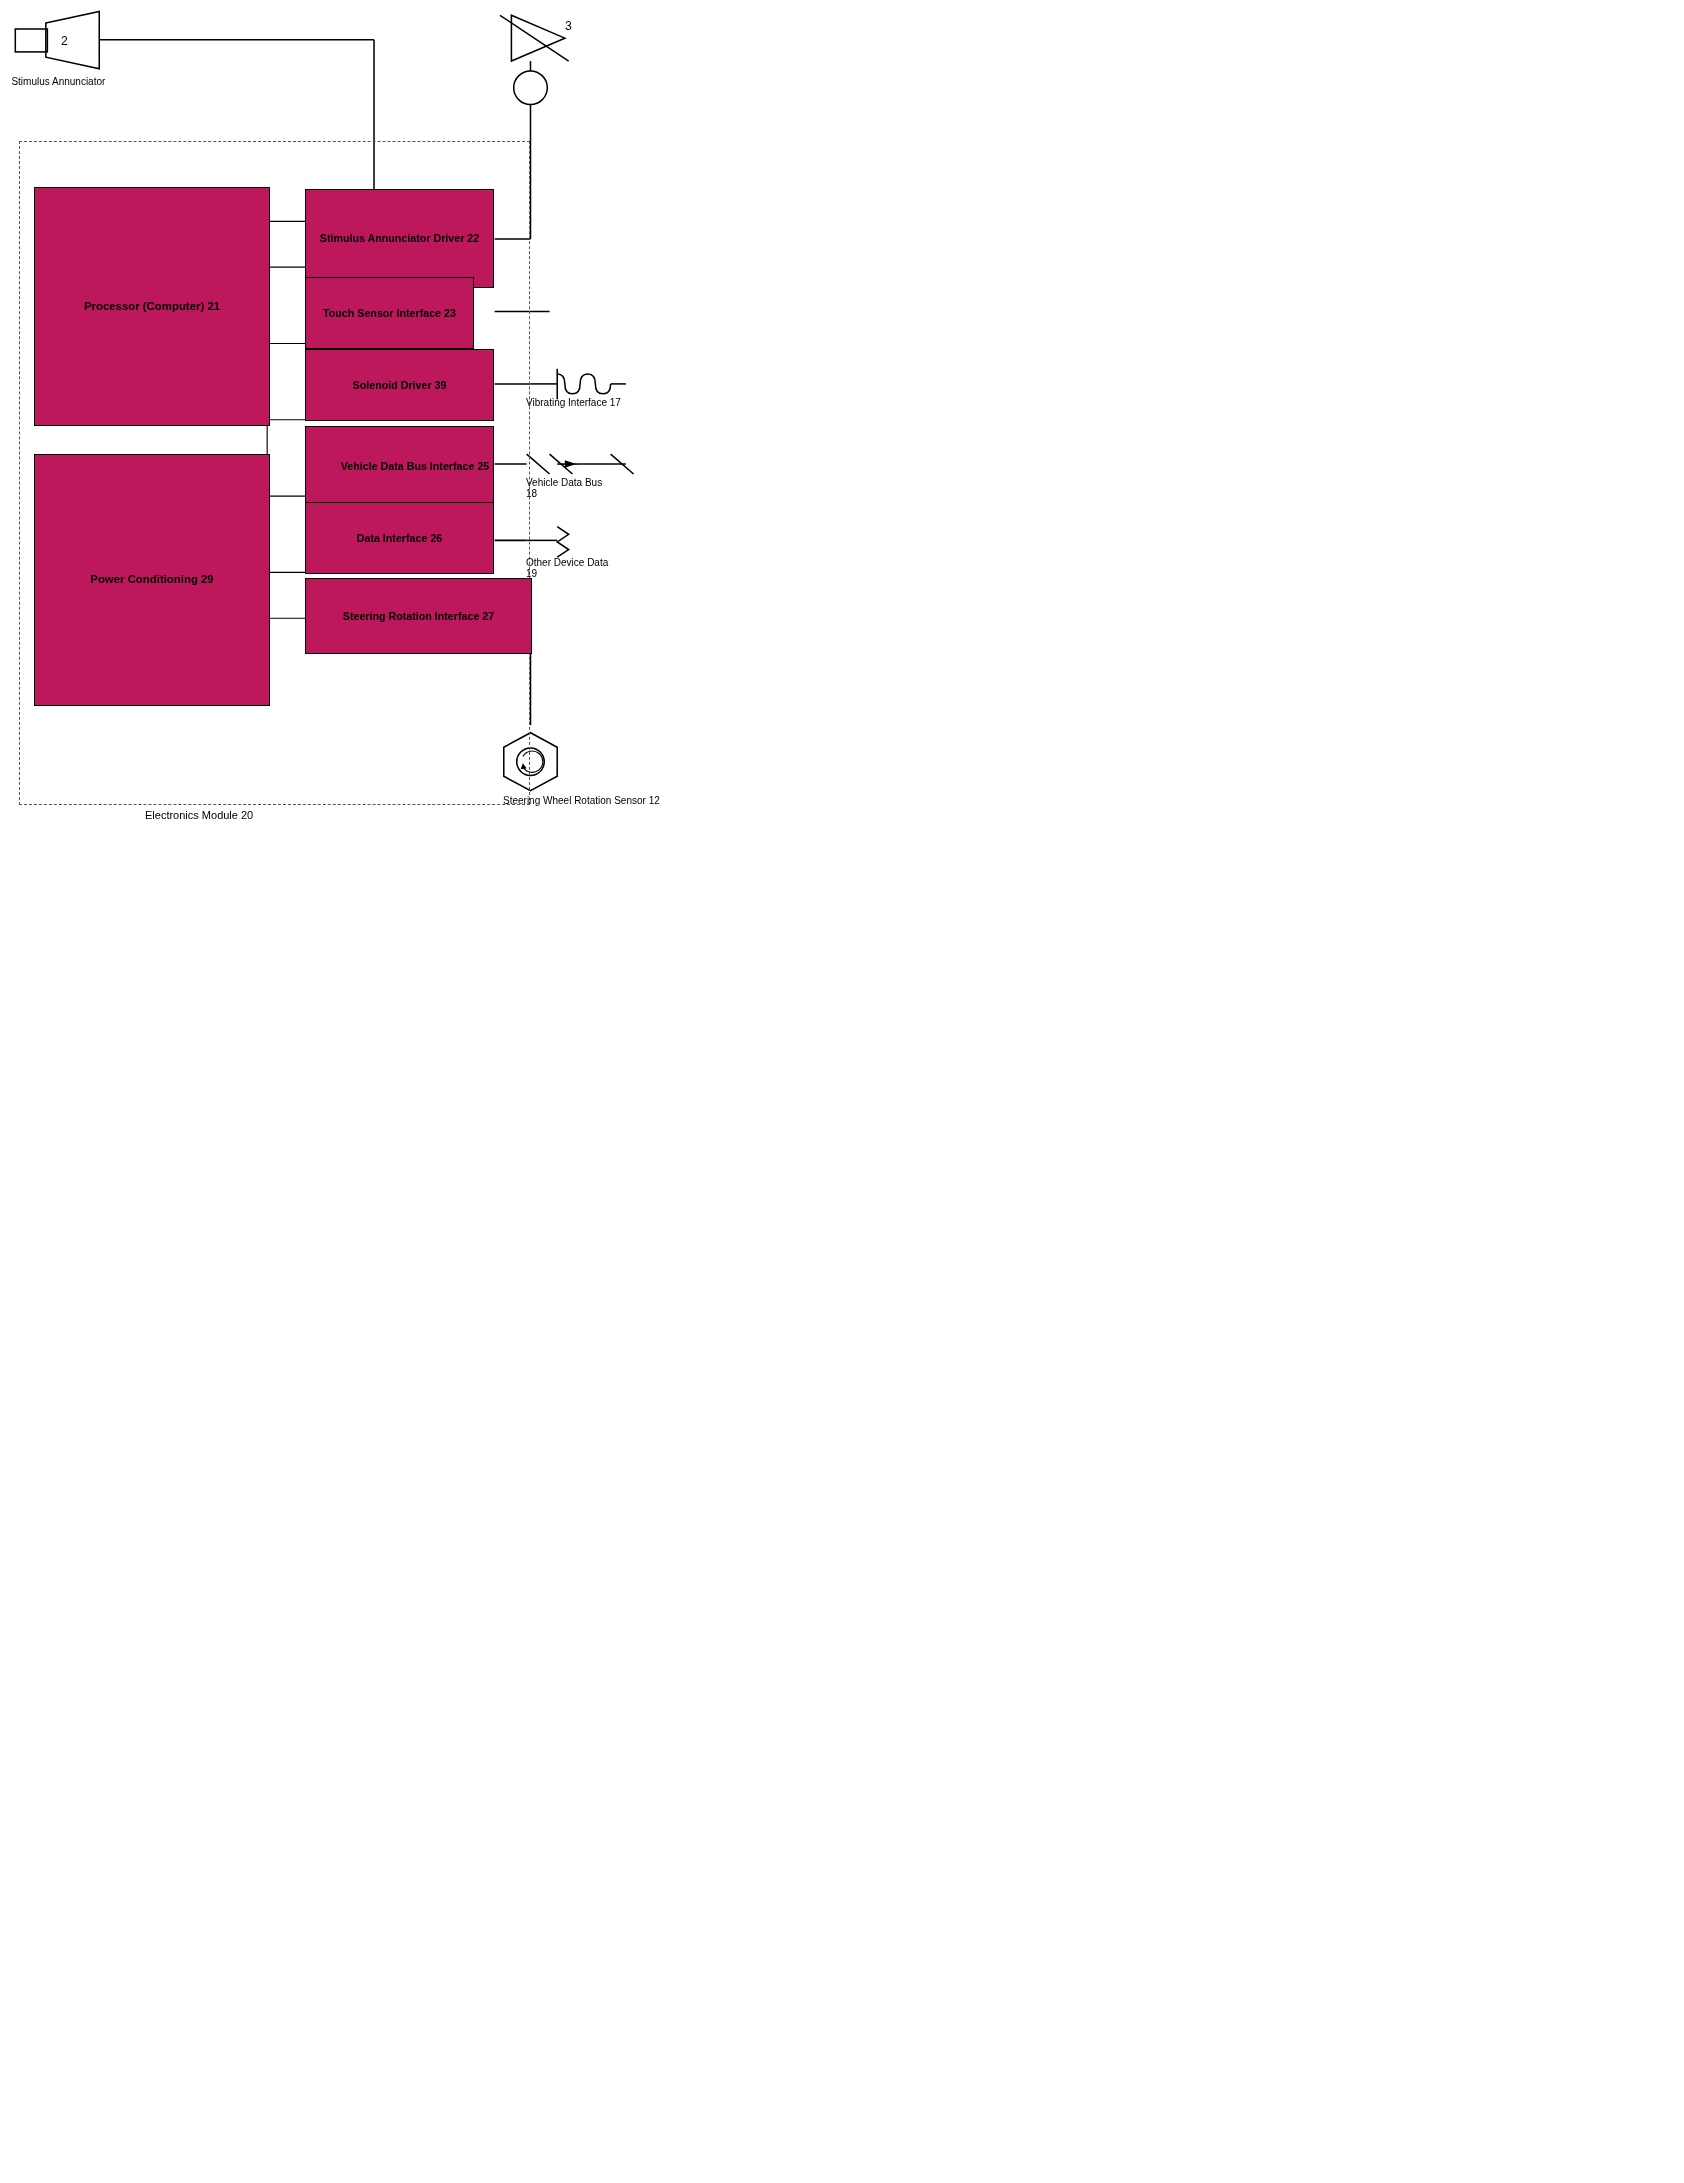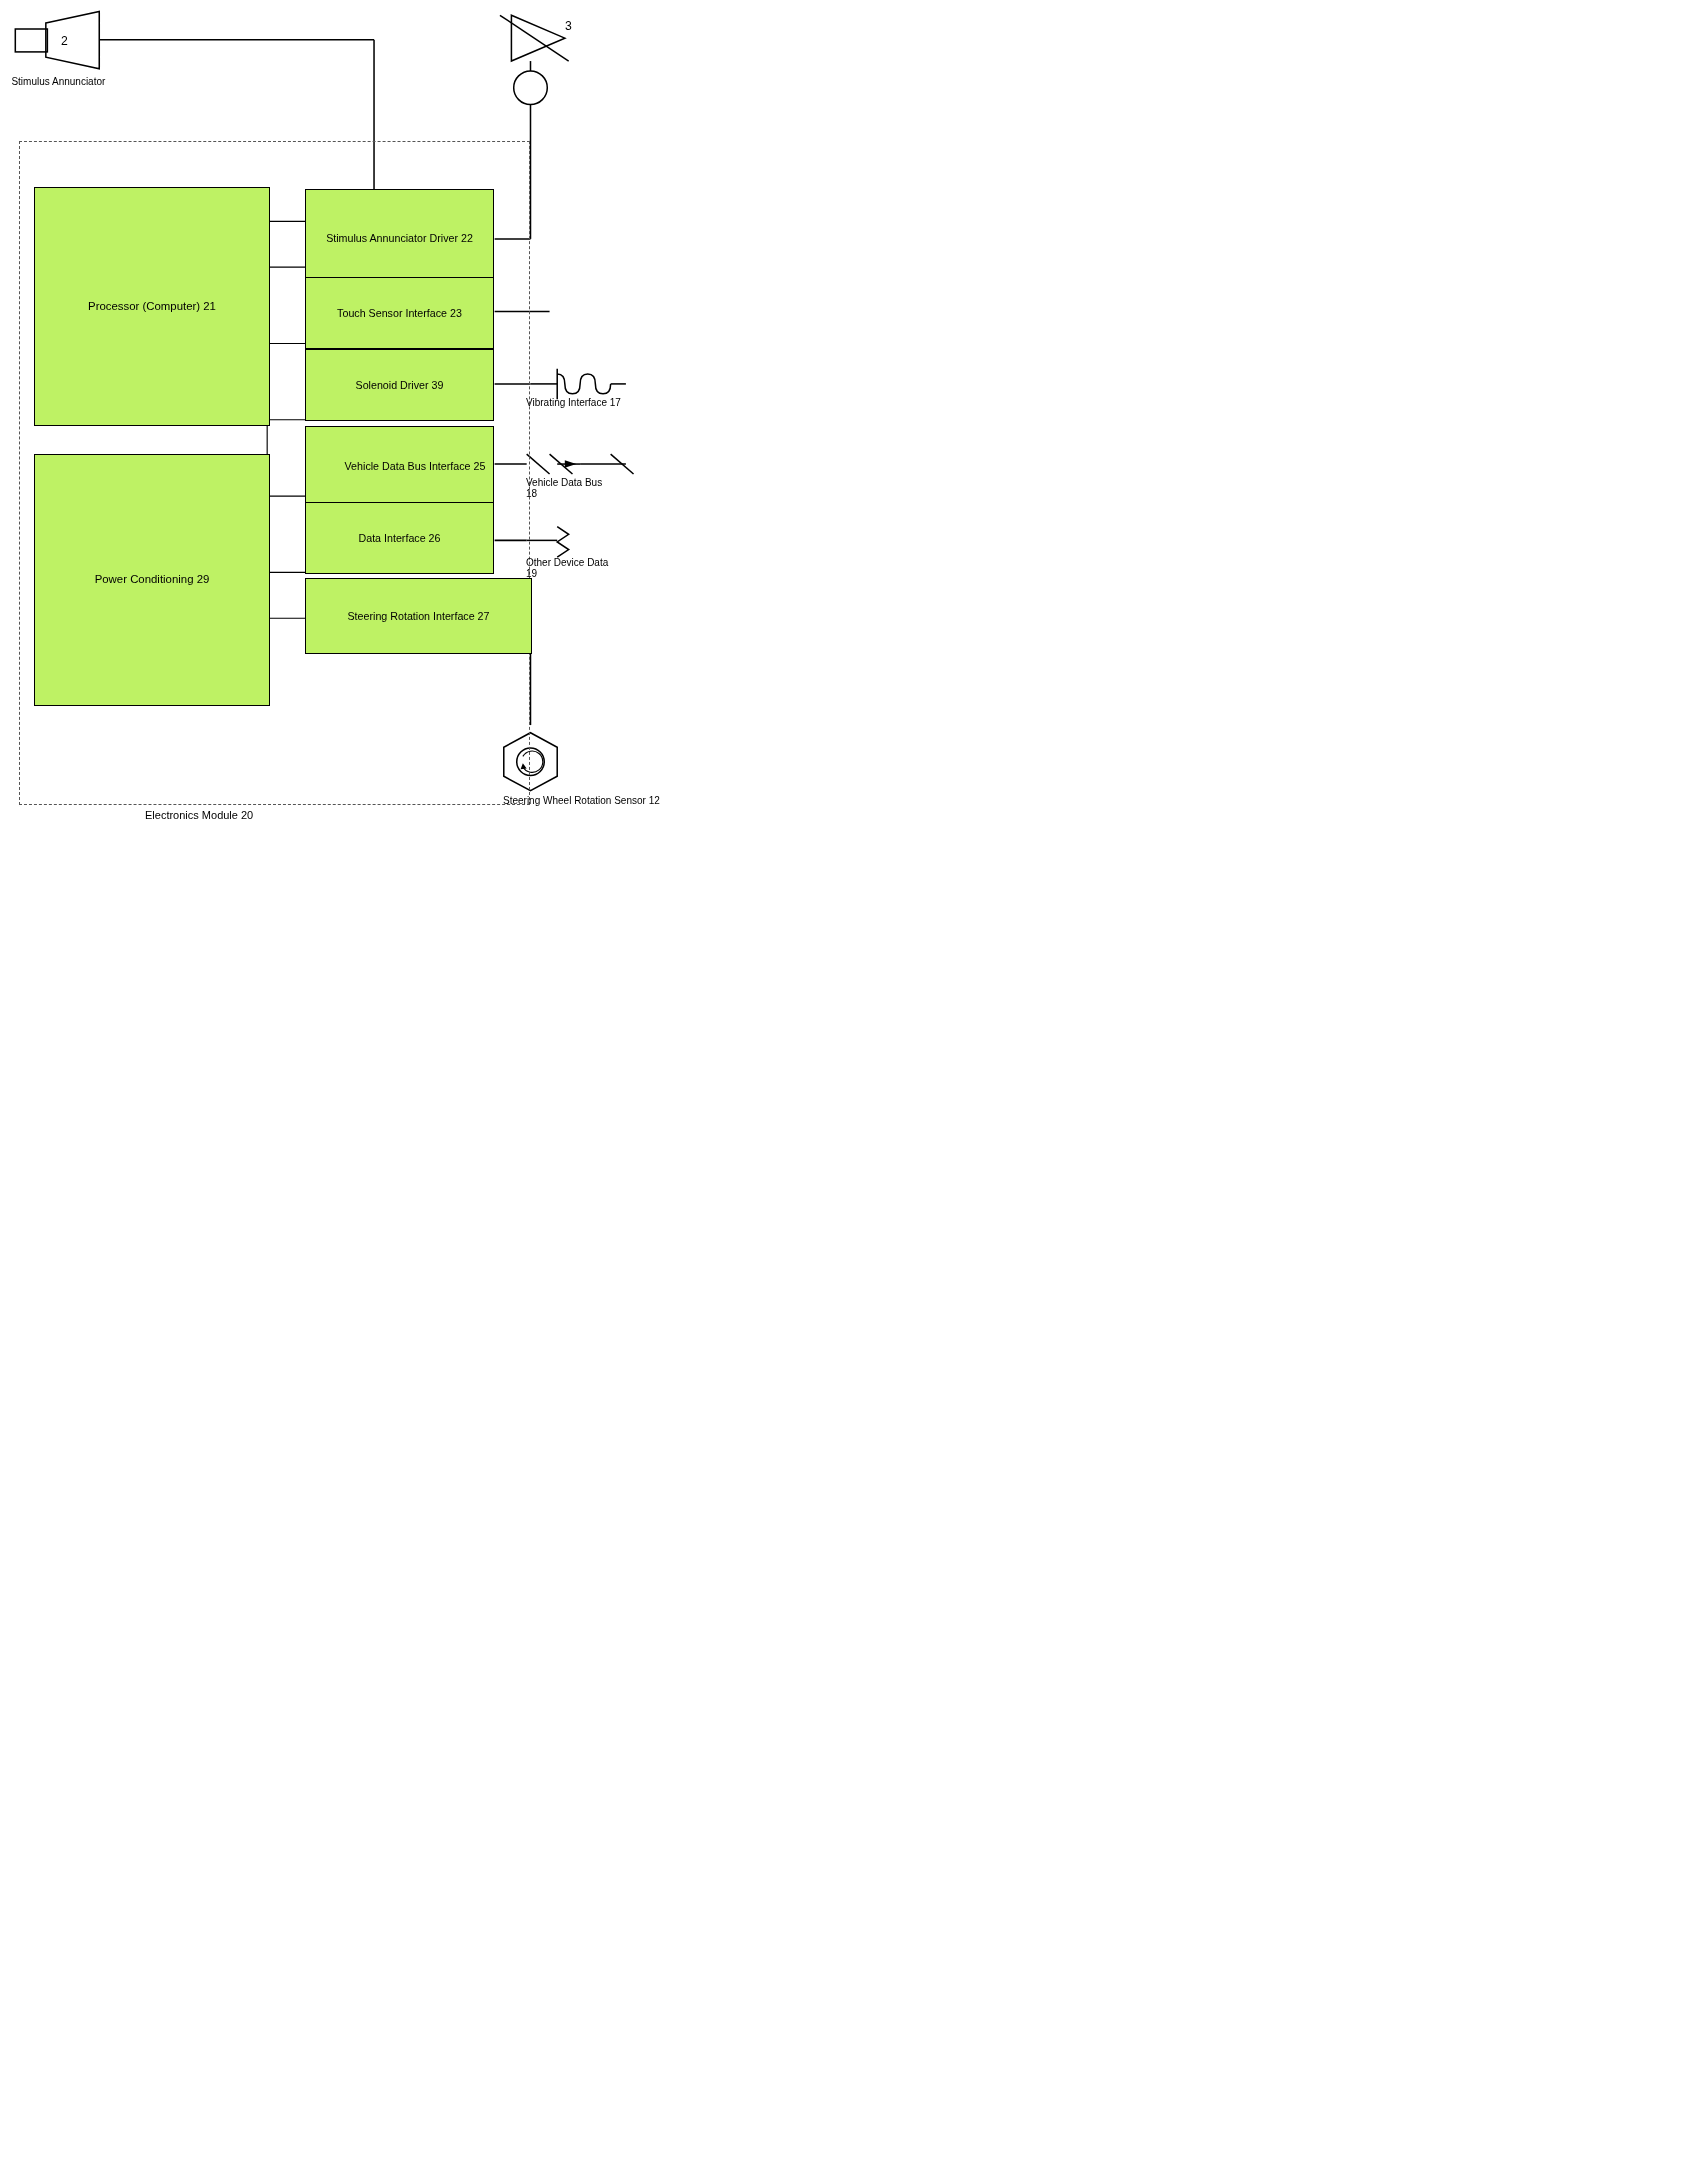--- a/index.html
+++ b/index.html
@@ -28,27 +28,28 @@
     .label {
       position: absolute;
       font-size: 10px;
       color: #000;
       white-space: nowrap;
     }
     
     .box {
       position: absolute;
       border: 1.5px solid #000;
-      background: #bef264;
+      background: #be185d;
       display: flex;
       align-items: center;
       justify-content: center;
       text-align: center;
       font-size: 10.7px;
       line-height: 1.4;
+      font-weight: bold;
     }
     
     .dashed-box {
       position: absolute;
       border: 1.5px dashed #555;
       background: transparent;
     }
   </style>
 </head>
 <body>
@@ -148,21 +149,21 @@
   </div>
 
   <div class="box" style="left:34px; top:454px; width:236px; height:252px; font-size:11.4px;">
     <span><span>Power Conditioning</span> <span class="underline">29</span></span>
   </div>
 
   <div class="box" style="left:305px; top:189px; width:189px; height:99px; font-size:10.7px;">
     <span><span>Stimulus Annunciator Driver</span> <span class="underline">22</span></span>
   </div>
 
-  <div class="box" style="left:305px; top:277px; width:189px; height:72px; font-size:10.7px;align-items:center;">
+  <div class="box" style="left:305px; top:277px; width:169px; height:72px; font-size:10.7px;align-items:center;">
     <span><span>Touch Sensor Interface</span> <span class="underline">23</span></span>
   </div>
 
   <div class="box" style="left:305px; top:349px; width:189px; height:72px; font-size:10.7px;">
     <span><span>Solenoid Driver</span> <span class="underline">39</span></span>
   </div>
 
   <div class="box" style="left:305px; top:426px; width:189px; height:80px; font-size:10.7px;padding-left:31px;">
     <span><span>Vehicle Data Bus Interface</span> <span class="underline">25</span></span>
   </div>

